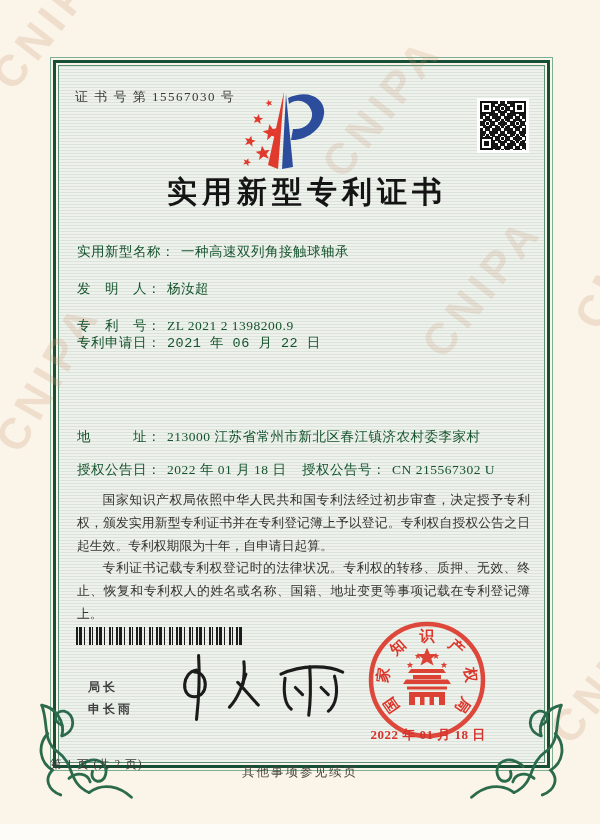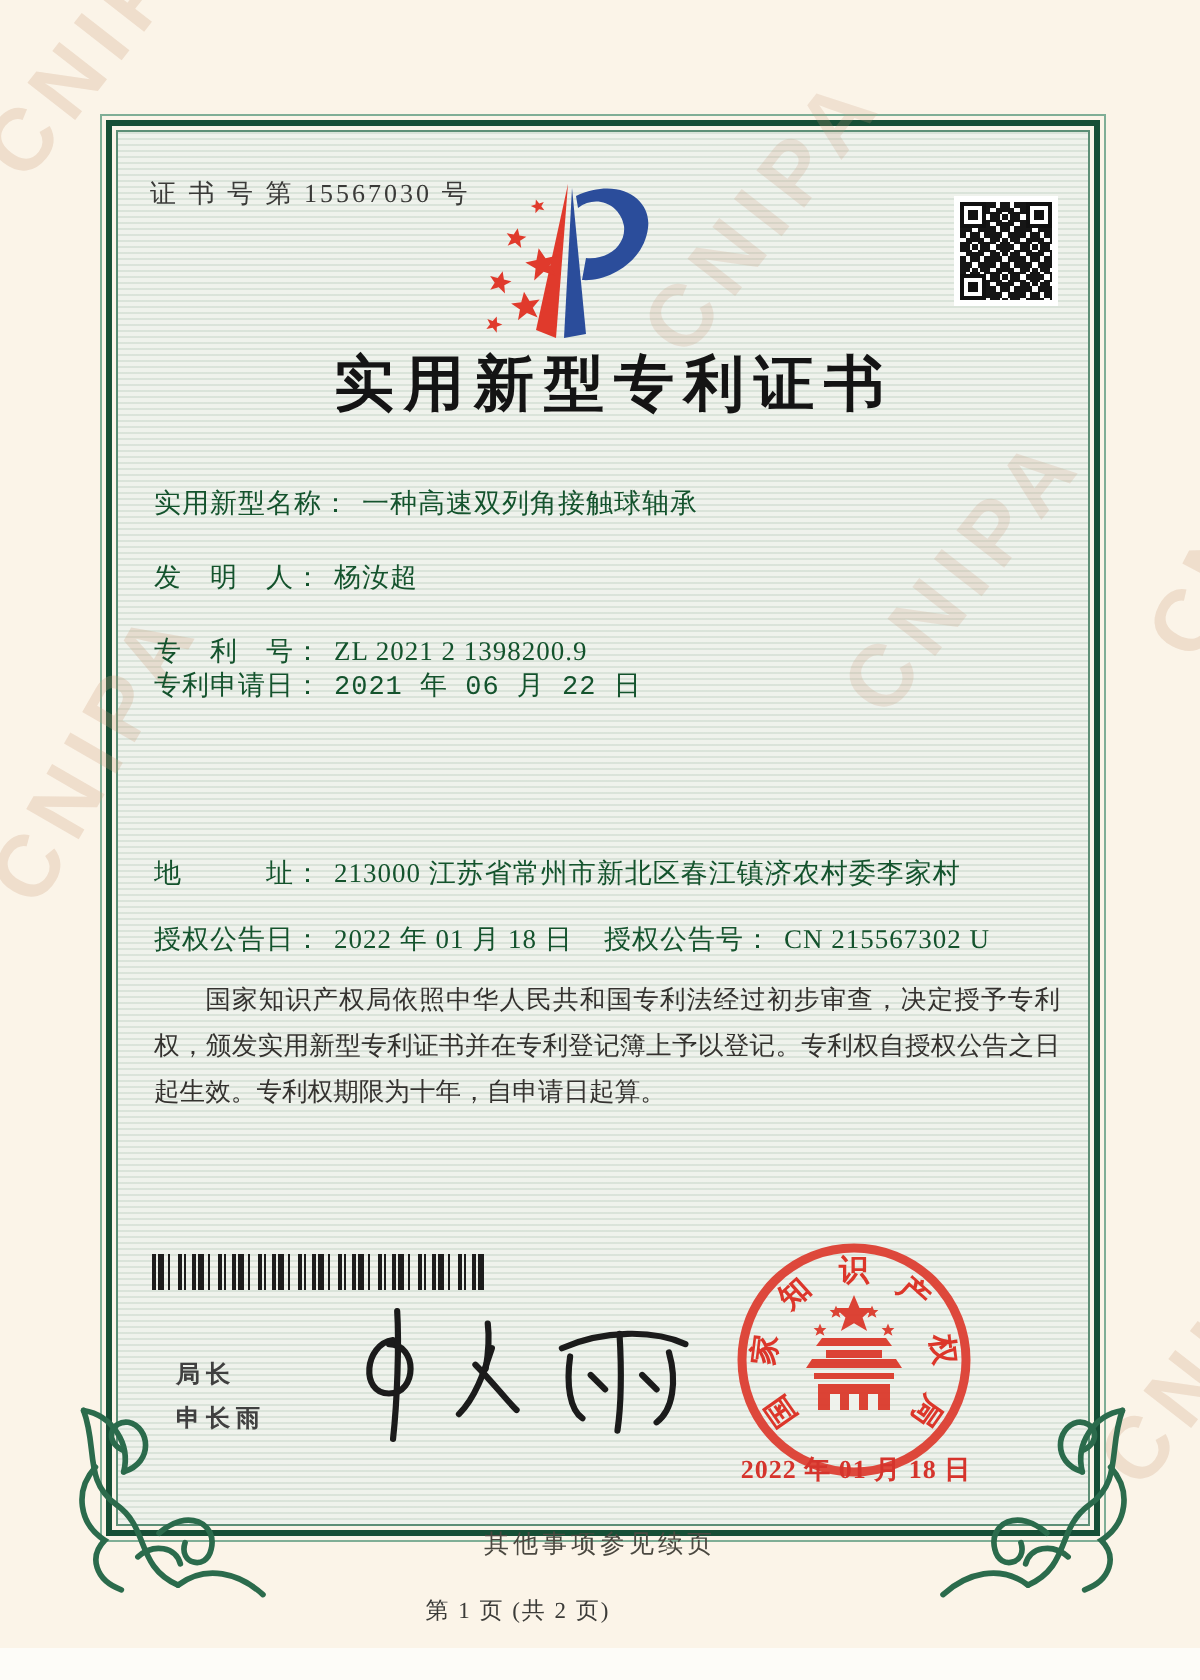--- a/index.html
+++ b/index.html
@@ -63,22 +63,22 @@
   .director { position:absolute; left:88px; top:676px; z-index:4;
               font-family:"Liberation Sans", sans-serif; font-weight:bold;
               font-size:12px; letter-spacing:3px; color:#404040; line-height:1.85; }
   .signature { position:absolute; left:178px; top:650px; z-index:5; }
 
   .seal { position:absolute; left:352px; top:611px; z-index:5; }
   .seal-date { position:absolute; left:358px; top:726px; width:140px; z-index:6;
                text-align:center; font-size:13px; font-weight:bold; color:#d5342c;
                letter-spacing:0.5px; white-space:nowrap; }
 
-  .page-num { position:absolute; left:50px; top:798px; width:418px; z-index:4;
-              text-align:center; font-size:11.5px; letter-spacing:1px; color:#3b3b38; }
+  .page-num { position:absolute; left:50px; top:757px; width:418px; z-index:4;
+              text-align:left; font-size:11.5px; letter-spacing:1px; color:#3b3b38; }
   .cont-note { position:absolute; left:0; top:764px; width:600px; z-index:4;
                text-align:center; font-size:12.5px; letter-spacing:2px; color:#4a4840; }
 </style>
 </head>
 <body>
 
 <div class="page">
 
   <div class="wm" style="left:-30px; top:-6px;">CNIPA</div>
   <div class="wm inner" style="left:300px; top:82px;">CNIPA</div>
@@ -159,20 +159,21 @@
   </div>
   <div class="field f6">
     <span class="lbl">授权公告日：</span><span>2022 年 01 月 18 日</span>
   </div>
   <div class="field f7">
     <span class="lbl">授权公告号：</span><span>CN 215567302 U</span>
   </div>
 
   <div class="paras">
     <p>国家知识产权局依照中华人民共和国专利法经过初步审查，决定授予专利权，颁发实用新型专利证书并在专利登记簿上予以登记。专利权自授权公告之日起生效。专利权期限为十年，自申请日起算。</p>
+    <p>专利证书记载专利权登记时的法律状况。专利权的转移、质押、无效、终止、恢复和专利权人的姓名或名称、国籍、地址变更等事项记载在专利登记簿上。</p>
   </div>
 
   <div class="barcode"></div>
 
   <div class="director">
     <div>局长</div>
     <div>申长雨</div>
   </div>
 
   <svg class="signature" width="175" height="75" viewBox="0 0 170 70">

